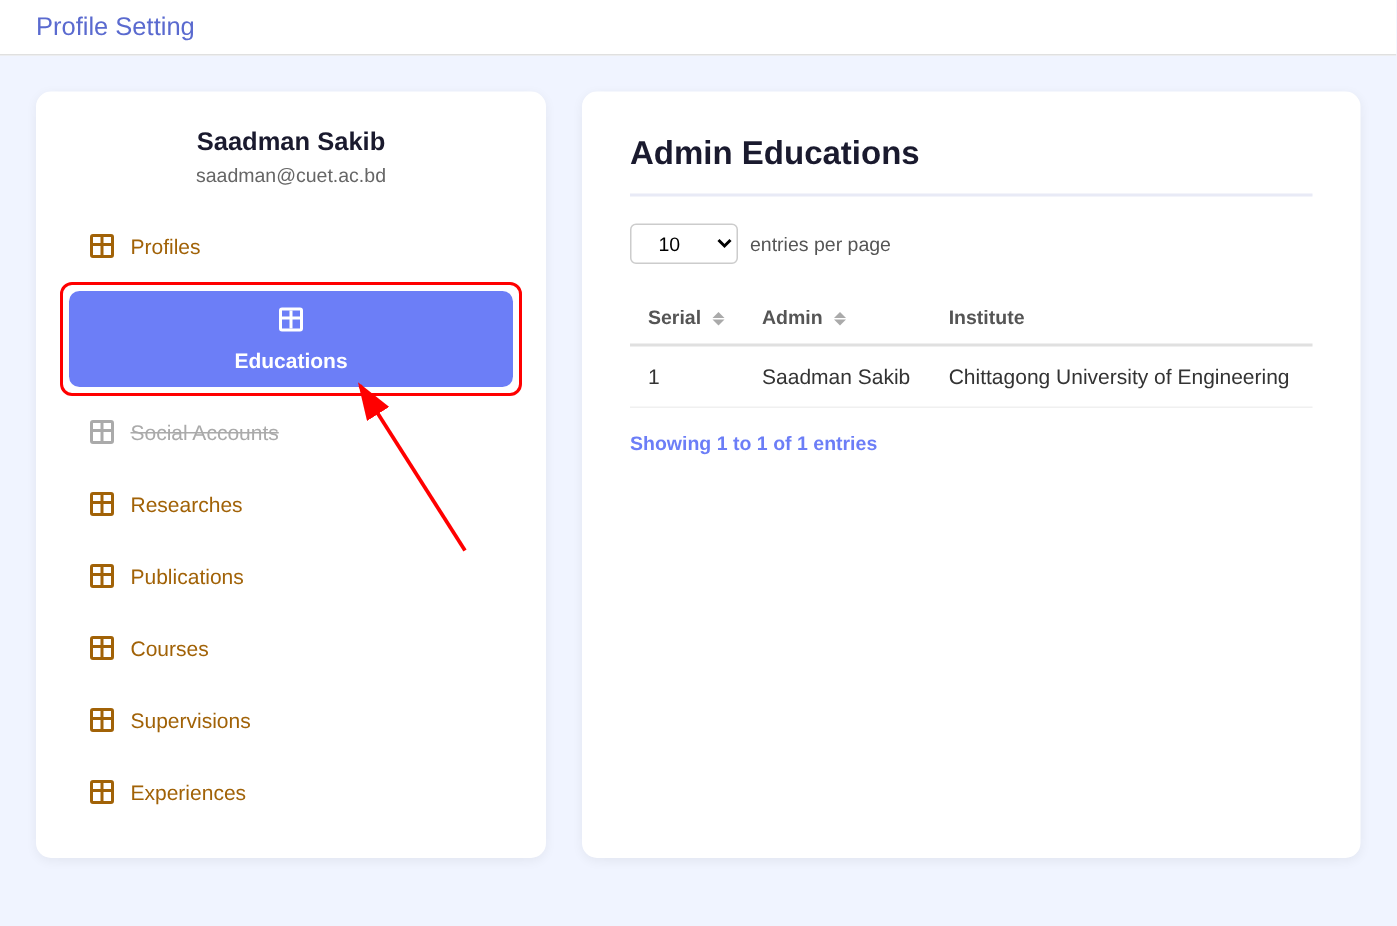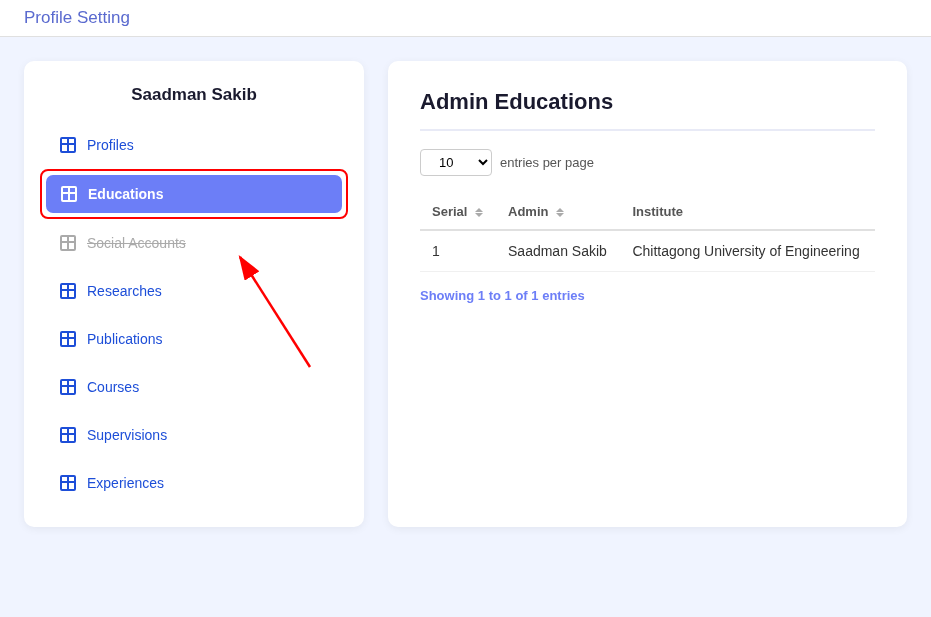--- a/index.html
+++ b/index.html
@@ -62,33 +62,34 @@
       gap: 8px;
     }
 
     .sidebar-item {
       display: flex;
       align-items: center;
       gap: 10px;
       padding: 10px 14px;
       border-radius: 7px;
       cursor: pointer;
-      color: #1d4ed8;
+      color: #a16207;
       border: 1px solid transparent;
       text-decoration: none;
       font-size: 14px;
       background: #fff;
       transition: background 0.15s;
     }
 
     .sidebar-item.active {
       background: #6c7ef7;
       color: #fff;
       font-weight: 600;
       border: none;
+      flex-direction: column;
     }
 
     .sidebar-item.strikethrough {
       text-decoration: line-through;
       color: #aaa;
     }
 
     .sidebar-item .item-icon {
       width: 18px;
       height: 18px;
@@ -247,20 +248,21 @@
 
 <div class="top-bar">
   <a>Profile Setting</a>
 </div>
 
 <div class="page-content" style="position: relative; gap: 24px;">
 
   <div class="sidebar">
     <div class="sidebar-user">
       <div class="username">Saadman Sakib</div>
+      <div class="email">saadman@cuet.ac.bd</div>
     </div>
 
     <div class="sidebar-nav">
 
       <div class="sidebar-item">
         <span class="item-icon">
             <span class="table-icon"></span>
           </span>
         <span>Profiles</span>
       </div>

